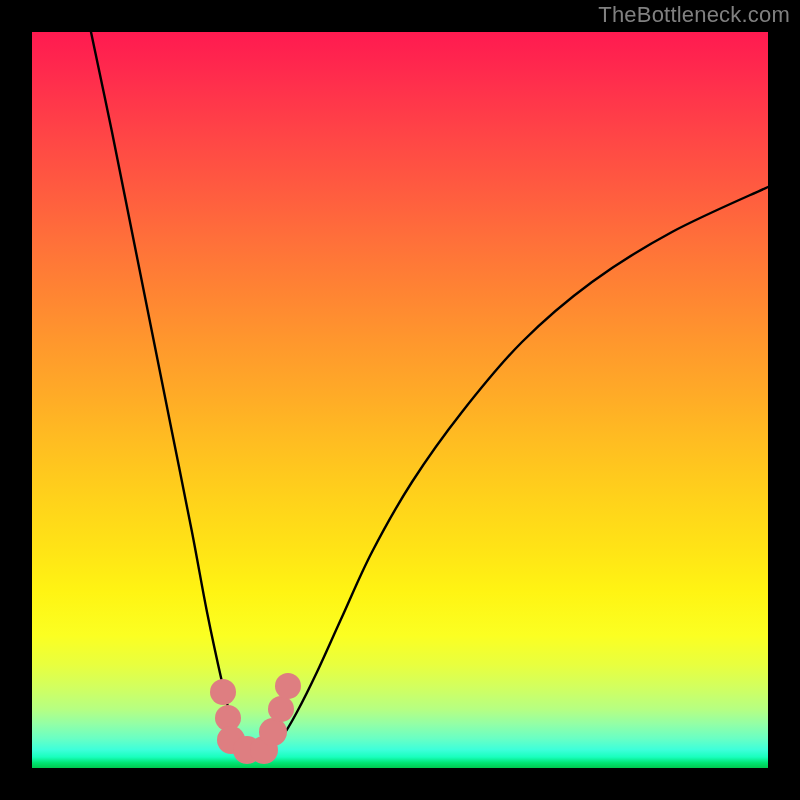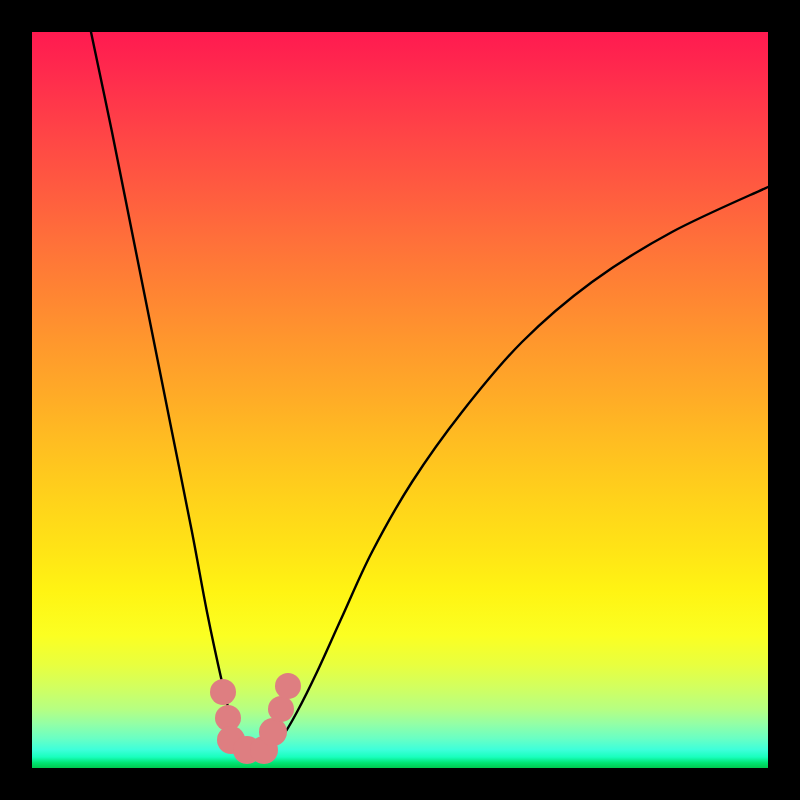--- a/index.html
+++ b/index.html
@@ -77,20 +77,21 @@
     border-radius: 50%;
     z-index: 20;
     transform: translate(-50%, -50%);
   }
 </style>
 </head>
 <body>
 
 <div class="frame">
 
+  <div class="watermark">TheBottleneck.com</div>
 
   <div class="plot">
     <div class="grad"></div>
 
     <svg class="curve" viewBox="0 0 736 736" preserveAspectRatio="none">
       <path id="curve-path" fill="none" stroke="#000000" stroke-width="2.4" stroke-linecap="round" d="M 59 0 C 62.5 16.666666666666668, 73.16666666666667 66.66666666666666, 80 100 C 86.83333333333333 133.33333333333334, 93.33333333333333 166.66666666666666, 100 200 C 106.66666666666667 233.33333333333334, 113.33333333333333 266.6666666666667, 120 300 C 126.66666666666667 333.3333333333333, 133.33333333333334 366.6666666666667, 140 400 C 146.66666666666666 433.3333333333333, 154.16666666666666 470, 160 500 C 165.83333333333334 530, 170 555, 175 580 C 180 605, 185.83333333333334 631.6666666666666, 190 650 C 194.16666666666666 668.3333333333334, 197 680, 200 690 C 203 700, 205.5 705, 208 710 C 210.5 715, 212.66666666666666 717.6666666666666, 215 720 C 217.33333333333334 722.3333333333334, 218.66666666666666 724, 222 724 C 225.33333333333334 724, 230.33333333333334 723.1666666666666, 235 720 C 239.66666666666666 716.8333333333334, 245 711.6666666666666, 250 705 C 255 698.3333333333334, 259.1666666666667 690.8333333333334, 265 680 C 270.8333333333333 669.1666666666666, 277.5 655.8333333333334, 285 640 C 292.5 624.1666666666666, 300.8333333333333 605, 310 585 C 319.1666666666667 565, 328.3333333333333 542.5, 340 520 C 351.6666666666667 497.5, 365 473.3333333333333, 380 450 C 395 426.6666666666667, 411.6666666666667 403.3333333333333, 430 380 C 448.3333333333333 356.6666666666667, 468.3333333333333 331.6666666666667, 490 310 C 511.6666666666667 288.3333333333333, 535 268.3333333333333, 560 250 C 585 231.66666666666666, 610.6666666666666 215.83333333333334, 640 200 C 669.3333333333334 184.16666666666666, 720 162.5, 736 155"></path>
     </svg>
 
     <div id="markers">
         <div class="marker" style="left: 191px; top: 660px; width: 26px; height: 26px; background: rgb(222, 126, 129);"></div>

